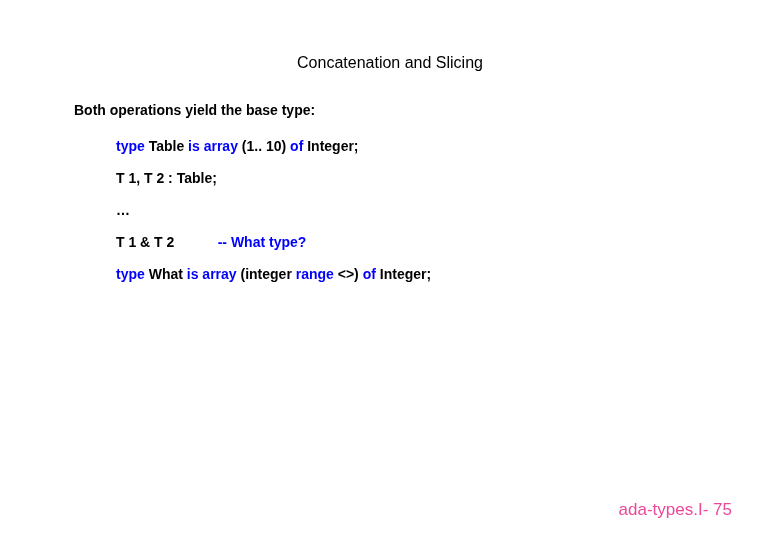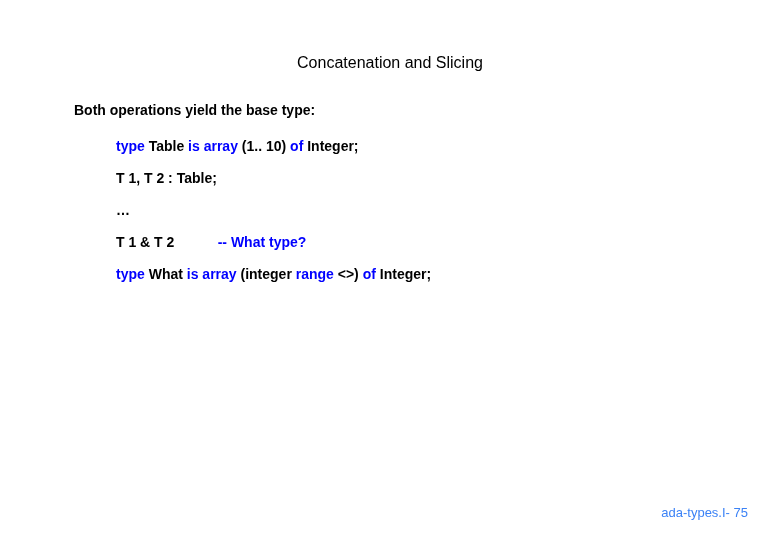--- a/index.html
+++ b/index.html
@@ -54,23 +54,23 @@
       color: #000000;
       margin-bottom: 16px;
     }
     .concat-left {
       display: inline-block;
       min-width: 90px;
     }
     .footer {
       position: absolute;
       bottom: 20px;
-      right: 32px;
-      font-size: 13px;
-      color: #3b82f6;
+      right: 48px;
+      font-size: 17px;
+      color: #ec4899;
     }
   </style>
 </head>
 <body>
 
 <h1 class="slide-title">Concatenation and Slicing</h1>
 
 <div class="content">
   <p class="line0">Both operations yield the base type:</p>
 

